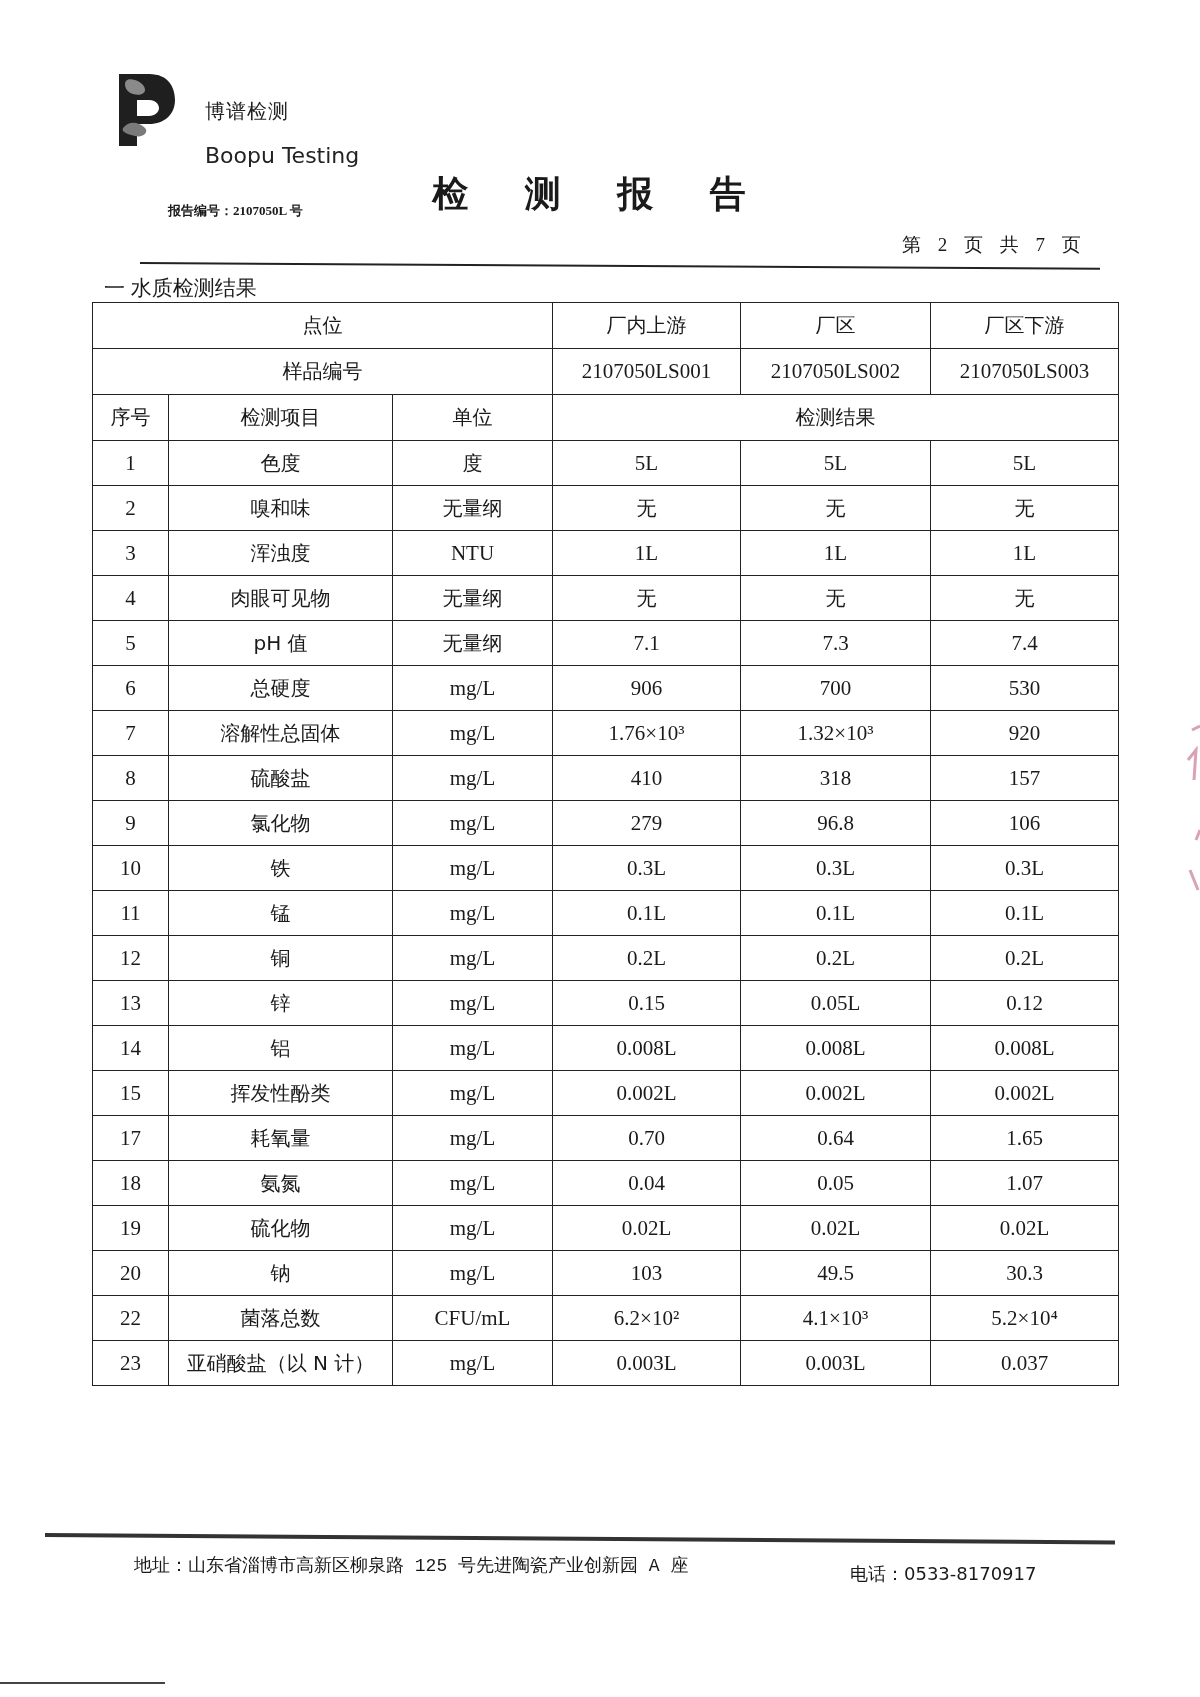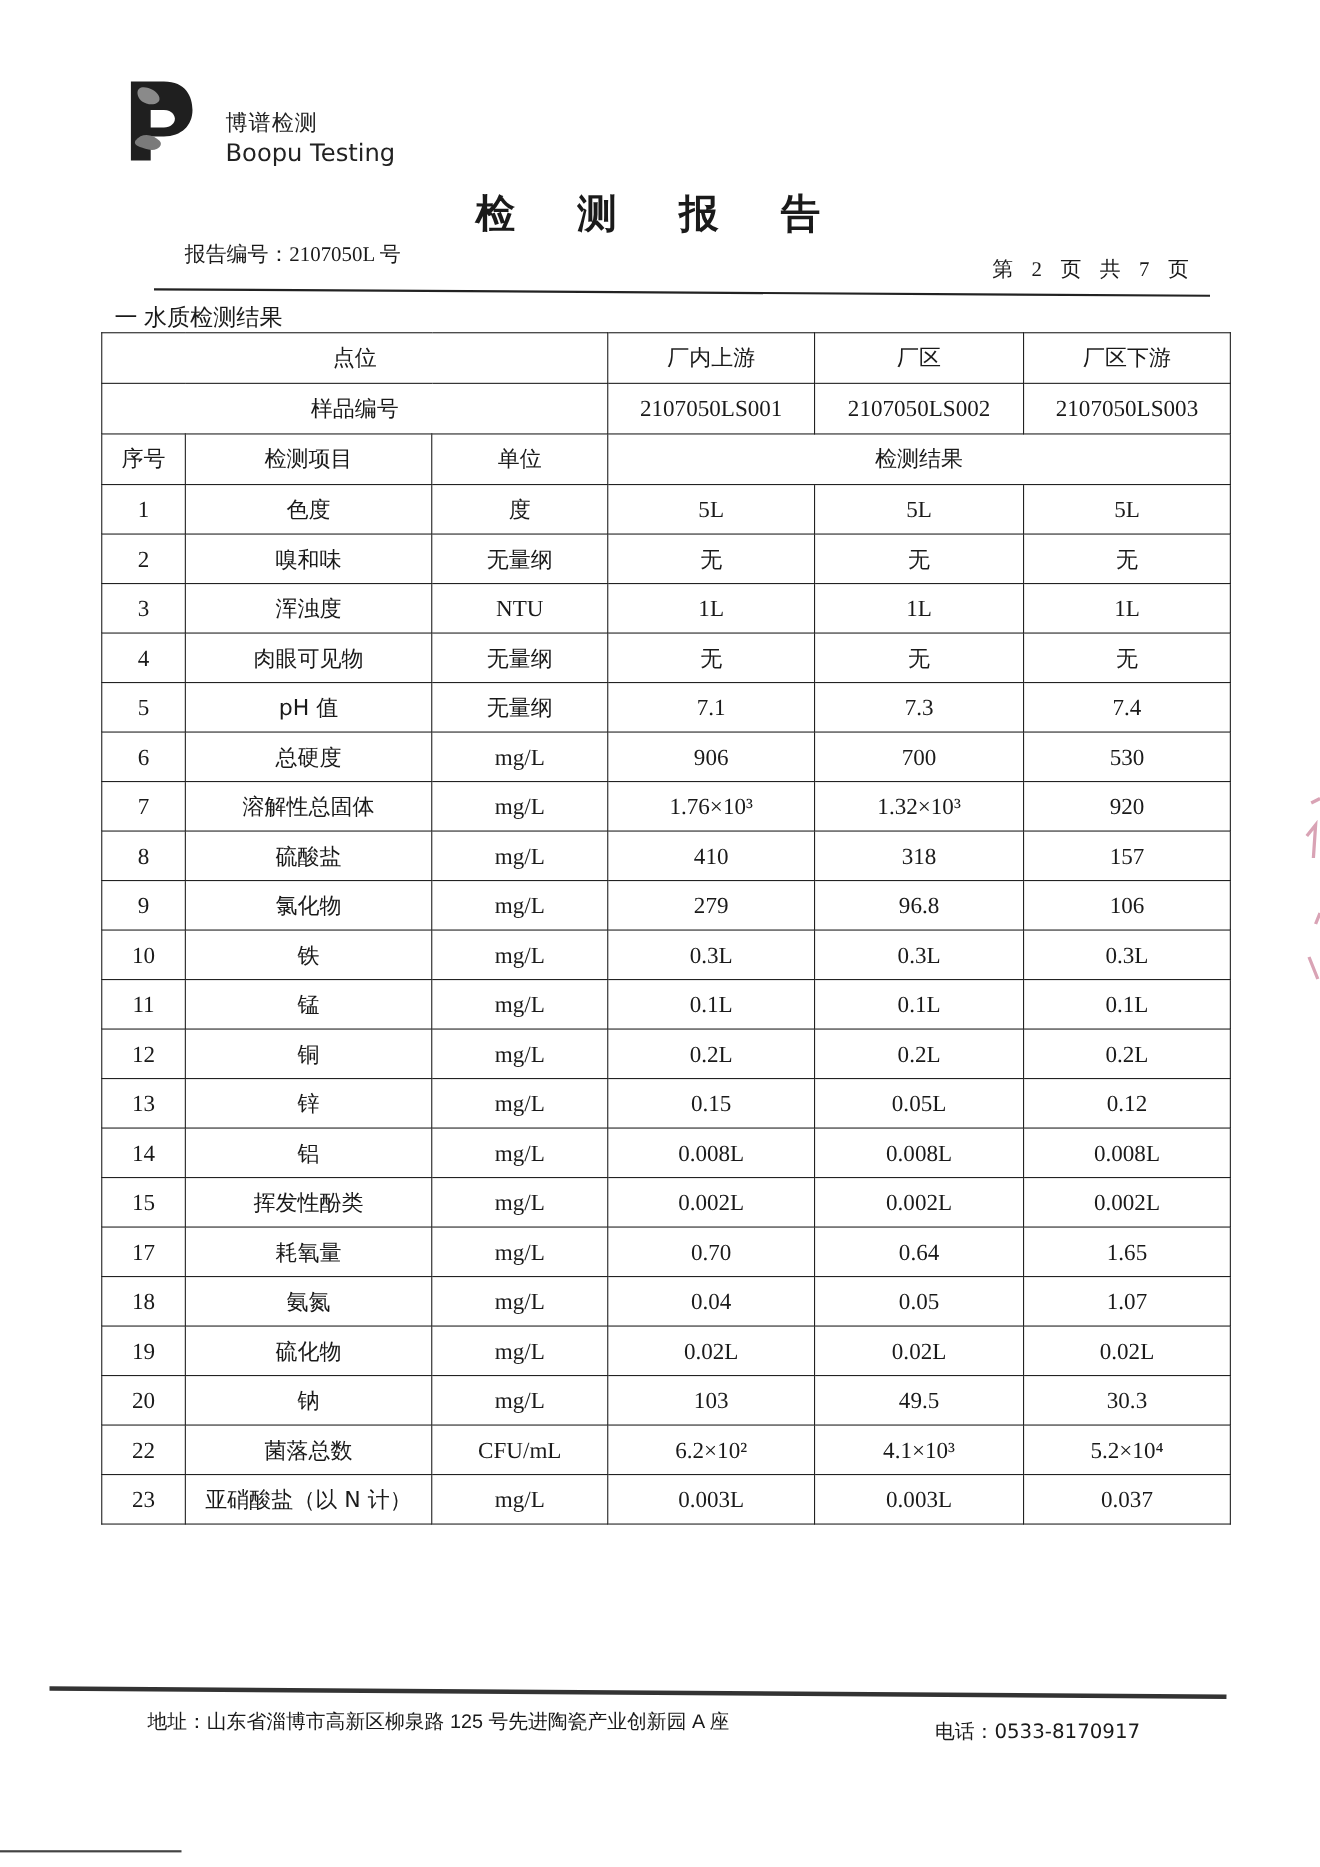--- a/index.html
+++ b/index.html
@@ -4,39 +4,39 @@
 <style>
   html, body { margin: 0; padding: 0; }
   body {
     width: 1200px; height: 1697px; background: #ffffff; position: relative;
     overflow: hidden; color: #1a1a1a;
     font-family: "Liberation Serif", "DejaVu Serif", serif;
   }
   .logo { position: absolute; left: 115px; top: 70px; width: 62px; height: 80px; }
   .brand { position: absolute; left: 205px; top: 98px; font-family: "DejaVu Sans", sans-serif; color: #222; }
   .brand .cn { font-size: 20px; letter-spacing: 1px; }
-  .brand .en { font-size: 22px; margin-top: 2px; }
+  .brand .en { font-size: 22px; margin-top: 18px; }
   .title { position: absolute; left: 0; width: 1200px; top: 170px; text-align: center;
     font-size: 36px; font-weight: bold; letter-spacing: 22px; font-family: "DejaVu Serif", serif; }
-  .report-no { position: absolute; left: 168px; top: 218px; font-size: 19px; }
+  .report-no { position: absolute; left: 168px; top: 202px; font-size: 13px; font-weight: bold; }
   .page-no { position: absolute; left: 902px; top: 232px; font-size: 19px; letter-spacing: 6px; }
   .rule-top { position: absolute; left: 140px; top: 262px; width: 960px; height: 2px; background: #222; transform: rotate(0.35deg); transform-origin: left; }
   .section { position: absolute; left: 104px; top: 274px; font-size: 21px; font-family: Liberation Sans, sans-serif; }
   table.results {
     position: absolute; left: 92px; top: 302px; width: 1026px;
     border-collapse: collapse; table-layout: fixed; font-size: 21px;
   }
   table.results td {
     border: 1.6px solid #222; text-align: center; vertical-align: middle;
     padding: 0; height: 44px; white-space: nowrap;
   }
   table.results tr.hdr td { height: 45px; }
   td .cn { font-family: "DejaVu Sans", sans-serif; font-size: 20px; }
   .rule-bottom { position: absolute; left: 45px; top: 1533px; width: 1070px; height: 4px; background: #333; transform: rotate(0.4deg); transform-origin: left; }
-  .addr { position: absolute; left: 134px; top: 1553px; font-size: 18px; font-family: Liberation Sans, sans-serif; }
+  .addr { position: absolute; left: 134px; top: 1553px; font-size: 18px; font-family: Liberation Mono, monospace; }
   .phone { position: absolute; left: 850px; top: 1562px; font-size: 18px; font-family: "DejaVu Sans", sans-serif; }
   .rule-foot { position: absolute; left: 0; top: 1682px; width: 165px; height: 2px; background: #444; }
   .stamp { position: absolute; left: 1182px; top: 720px; width: 18px; height: 200px; }
 </style>
 </head>
 <body>
 
 <svg class="logo" viewBox="0 0 62 80">
   <path d="M4 4 H34 C54 4 60 18 60 30 C60 44 50 54 34 54 H22 V76 H4 Z" fill="#1f1f1f"></path>
   <path d="M10 14 C10 10 14 8 20 10 C26 12 30 16 30 20 C30 24 24 26 18 24 C12 22 10 18 10 14 Z" fill="#8a8a8a"></path>

